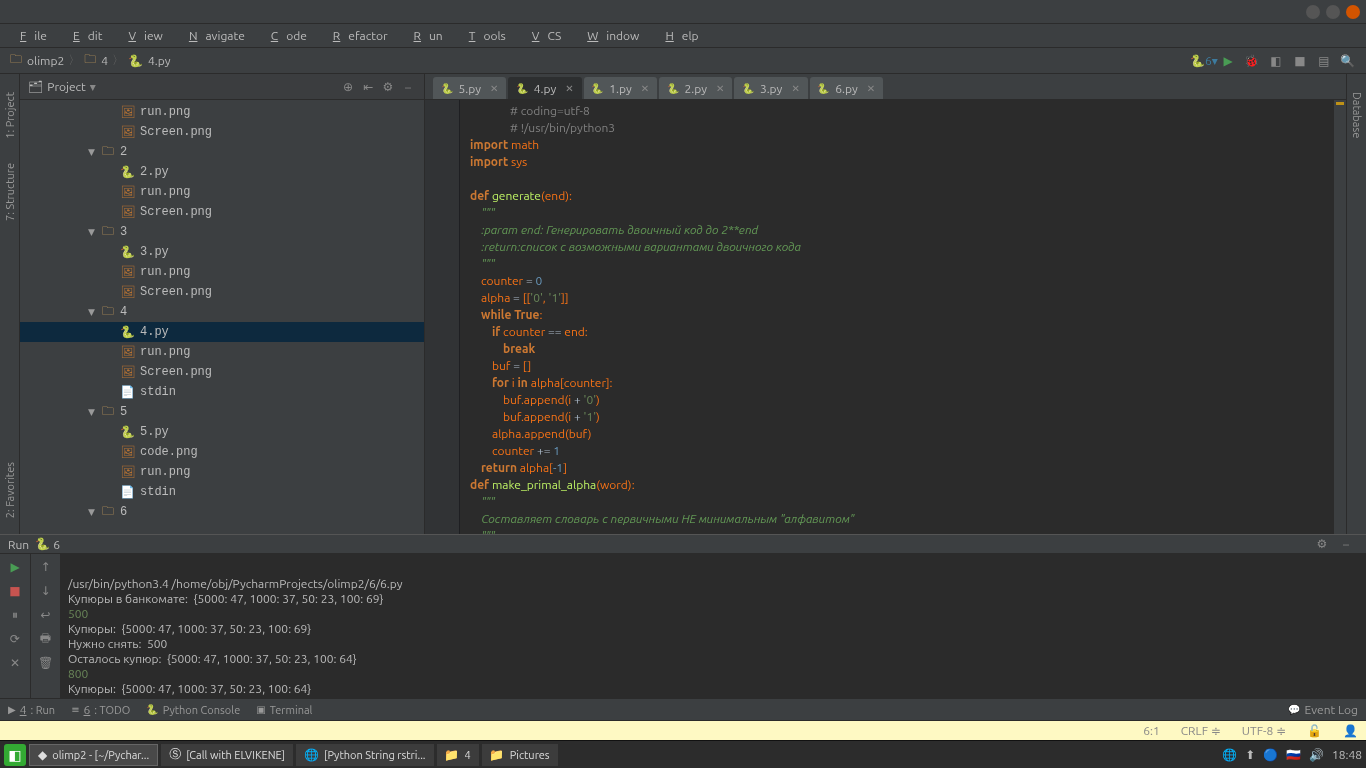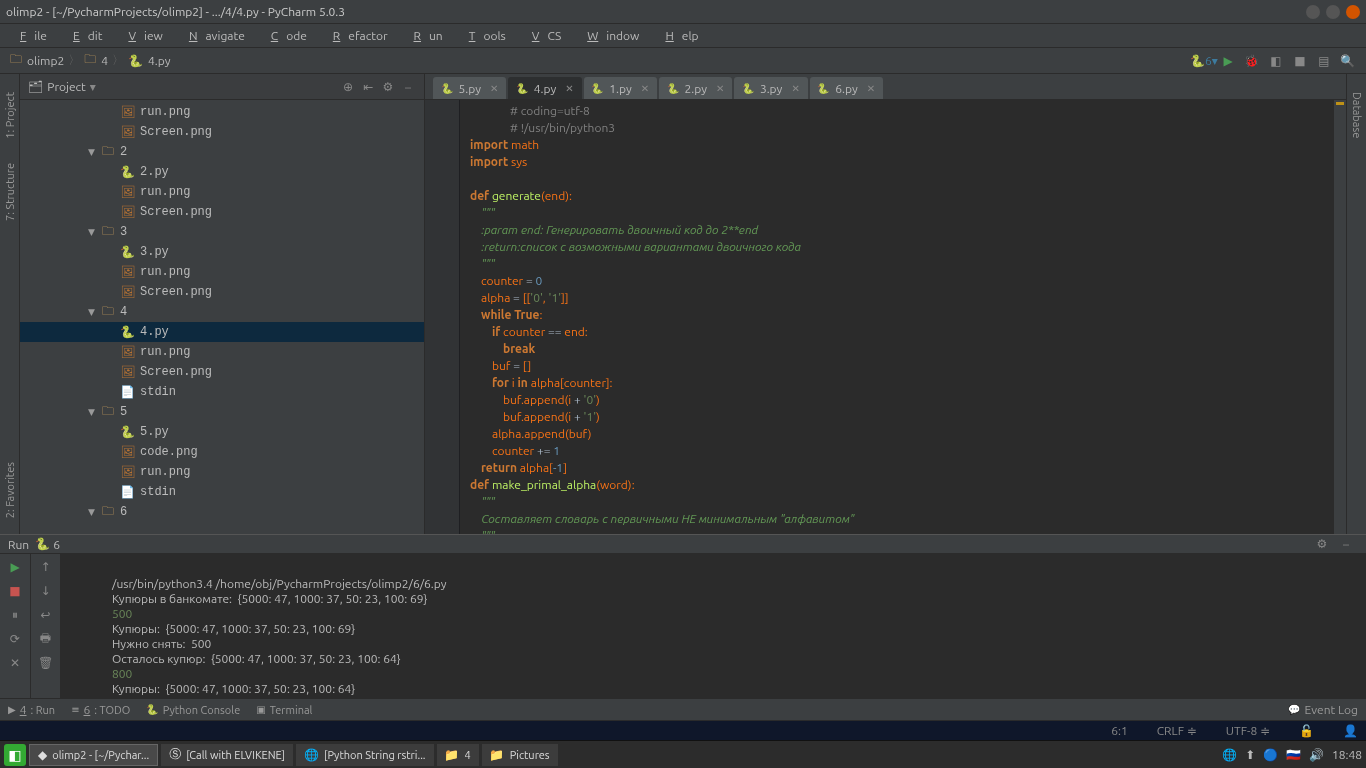--- a/index.html
+++ b/index.html
@@ -60,40 +60,39 @@
 .emark .warn{width:8px;height:3px;background:#be9117;margin:2px auto;}
 .run-panel{height:164px;background:#2b2b2b;border-top:1px solid #555;display:flex;flex-direction:column;}
 .rp-head{height:24px;background:#3c3f41;display:flex;align-items:center;padding:0 8px;border-bottom:1px solid #2b2b2b;}
 .rp-head .lbl{color:#bbb;margin-right:6px;}
 .rp-head .spacer{flex:1;}
 .rp-body{flex:1;display:flex;}
 .rp-tools{width:30px;background:#3c3f41;display:flex;flex-direction:column;align-items:center;padding-top:4px;gap:6px;}
 .rp-tools .t{width:18px;height:18px;display:flex;align-items:center;justify-content:center;color:#888;cursor:pointer;}
 .rp-tools .play{color:#499c54;}
 .rp-tools .stop{color:#c75450;}
-.rp-out{flex:1;padding:22px 8px;font-family:"DejaVu Sans Mono",monospace;font-size:12px;line-height:15px;color:#bbb;white-space:pre;overflow:hidden;margin-left:44px;}
+.rp-out{flex:1;padding:22px 8px;font-family:"DejaVu Sans Mono",monospace;font-size:12px;line-height:15px;color:#bbb;white-space:pre;overflow:hidden;}
 .rp-out .grn{color:#6a8759;}
 .bottom-bar{height:22px;background:#3c3f41;border-top:1px solid #2b2b2b;display:flex;align-items:center;padding:0 8px;gap:16px;}
 .bottom-bar .it{color:#999;font-size:11px;display:flex;align-items:center;gap:4px;cursor:pointer;}
 .bottom-bar .it .ic{font-size:10px;}
 .bottom-bar .spacer{flex:1;}
-.status-bar{height:20px;background:#0f172a;border-top:1px solid #2b2b2b;display:flex;align-items:center;justify-content:flex-end;padding:0 8px;gap:29px;color:#888;font-size:11px;}
+.status-bar{height:20px;background:#fef9c3;border-top:1px solid #2b2b2b;display:flex;align-items:center;justify-content:flex-end;padding:0 8px;gap:21px;color:#888;font-size:11px;}
 .taskbar{height:28px;background:#2c2c2c;display:flex;align-items:center;padding:0 4px;gap:3px;border-top:1px solid #111;}
 .taskbar .start{width:22px;height:22px;background:#3a3;border-radius:3px;display:flex;align-items:center;justify-content:center;color:#fff;font-size:14px;}
 .taskbar .task{height:22px;padding:0 8px;background:#3c3c3c;color:#ddd;display:flex;align-items:center;gap:5px;font-size:11px;cursor:pointer;max-width:160px;overflow:hidden;white-space:nowrap;}
 .taskbar .task.active{background:#494949;border:1px solid #666;}
 .taskbar .spacer{flex:1;}
 .taskbar .tray{display:flex;align-items:center;gap:8px;color:#bbb;font-size:11px;}
 .taskbar .tray span{cursor:pointer;}
 </style>
 </head>
 <body>
 
 <div class="title-bar">
-  <span>olimp2 - [~/PycharmProjects/olimp2] - .../4/4.py - PyCharm 5.0.3</span>
   <div class="spacer"></div>
   <div class="win-btn min"></div>
   <div class="win-btn max"></div>
   <div class="win-btn cls"></div>
 </div>
 
 <div class="menu-bar" id="menu-bar">
     <span><span class="u">F</span>ile</span>
     <span><span class="u">E</span>dit</span>
     <span><span class="u">V</span>iew</span>

